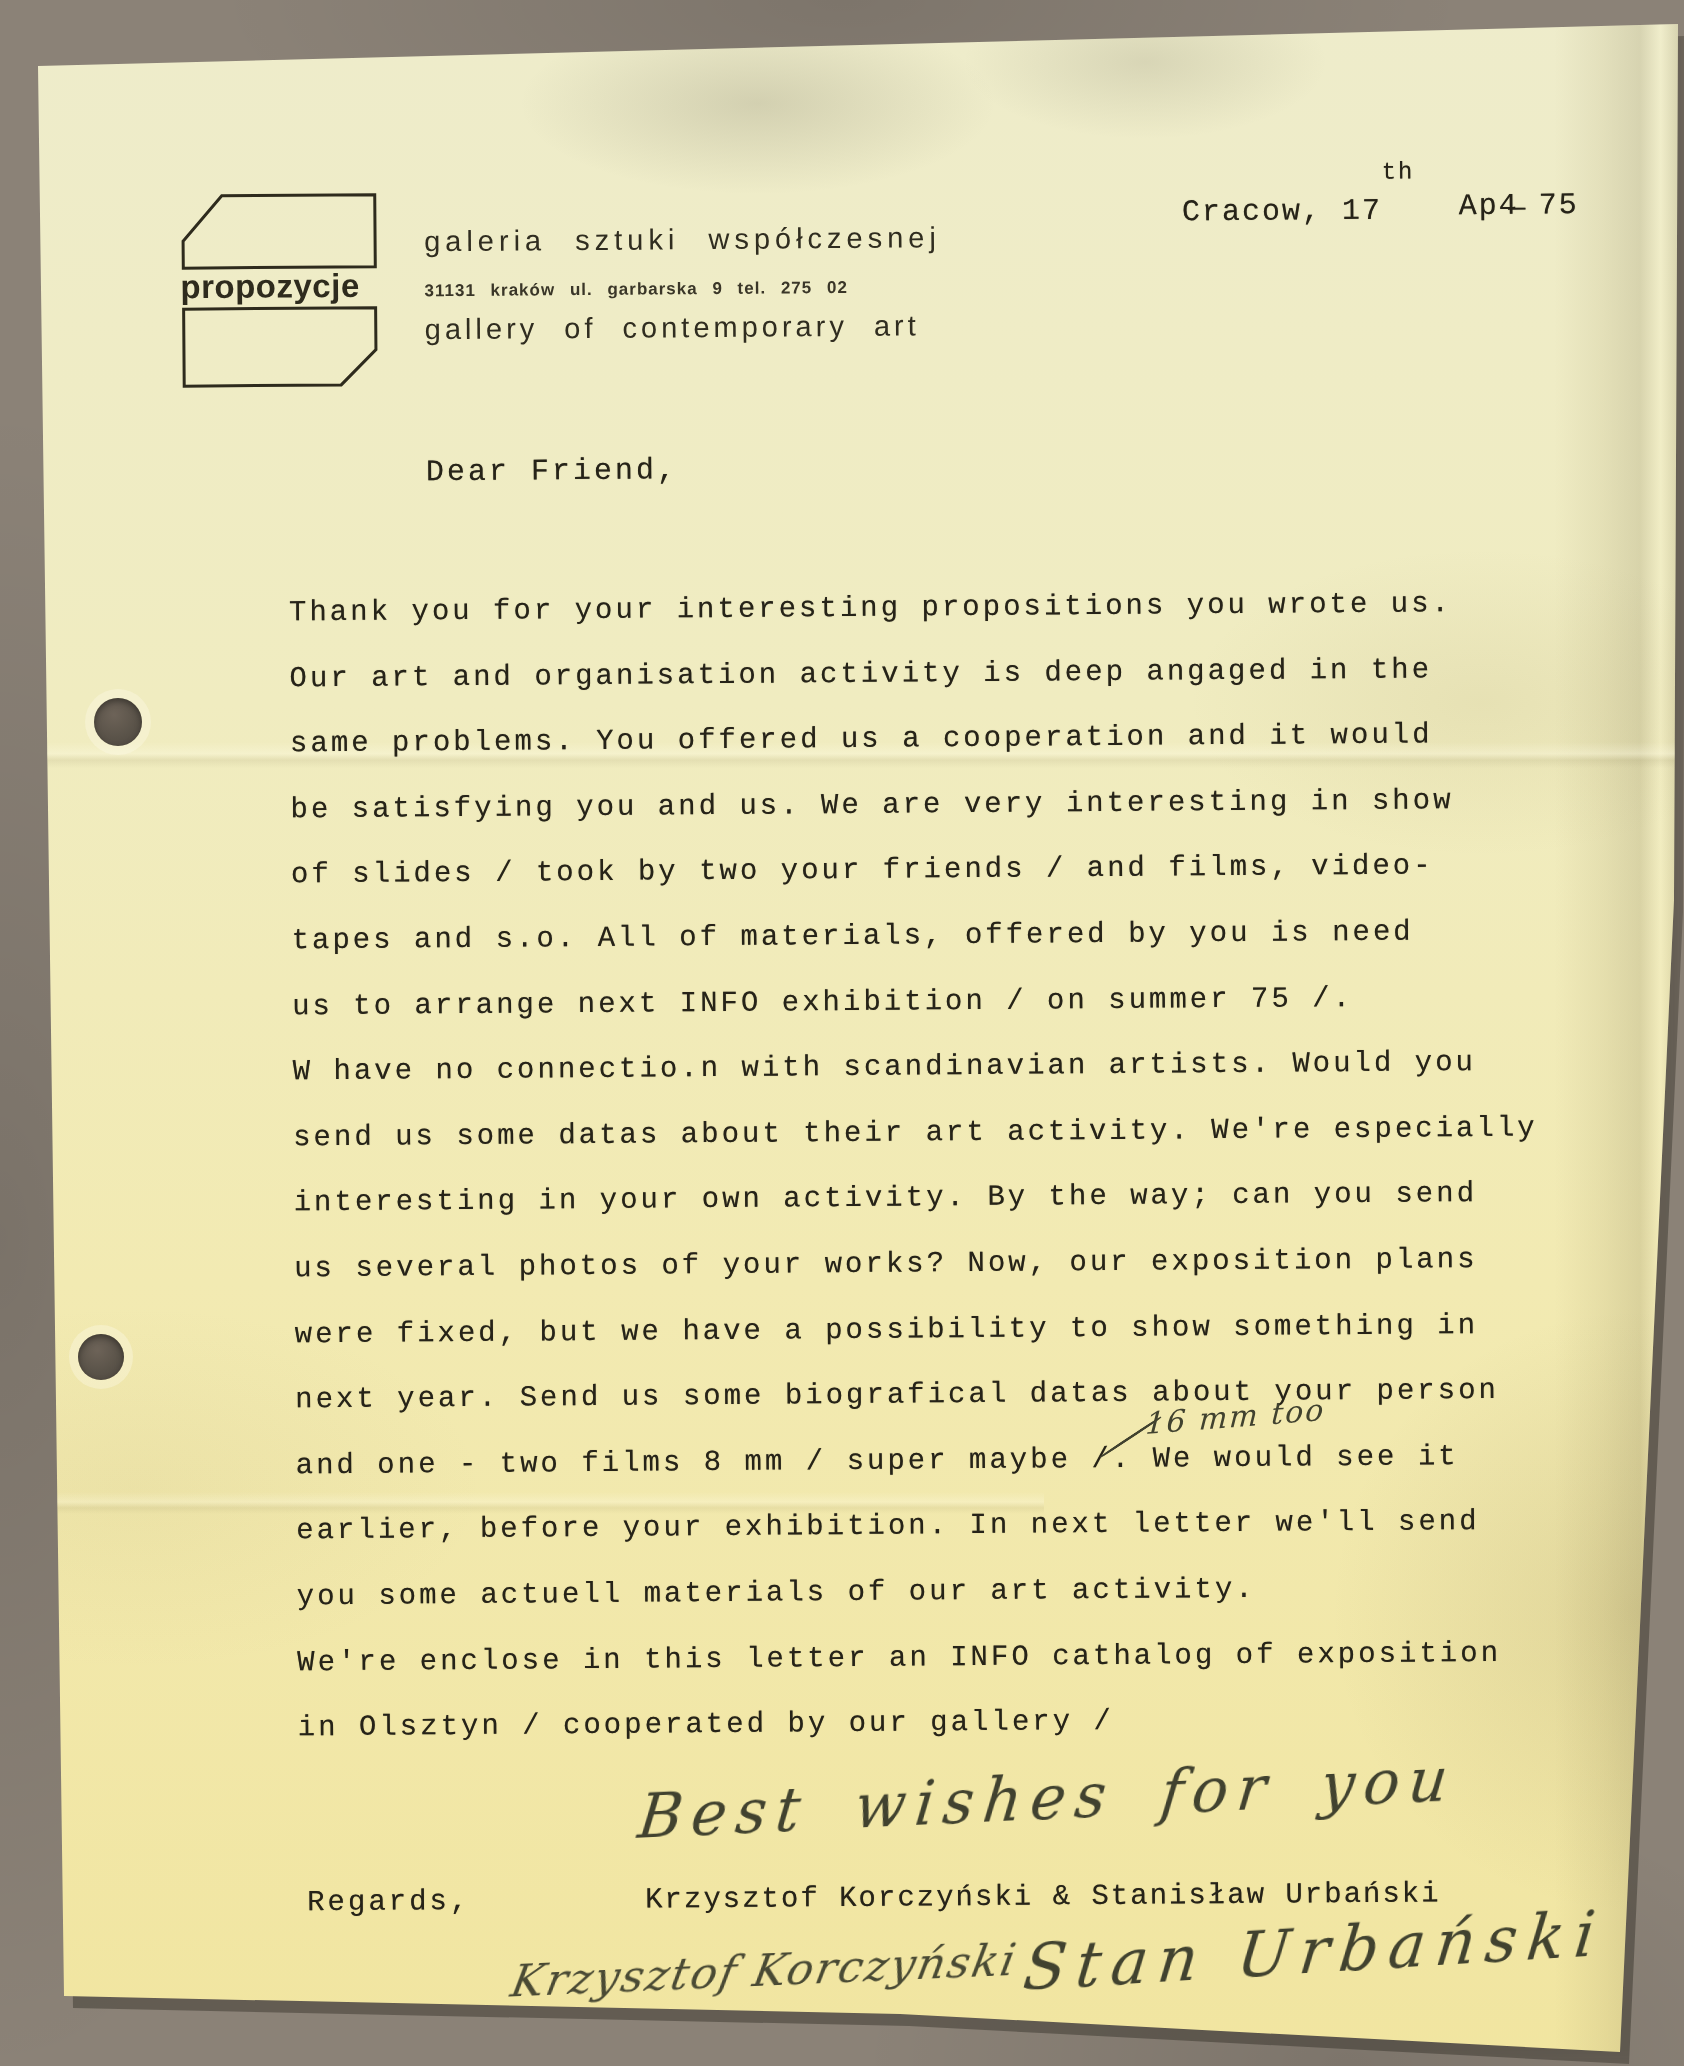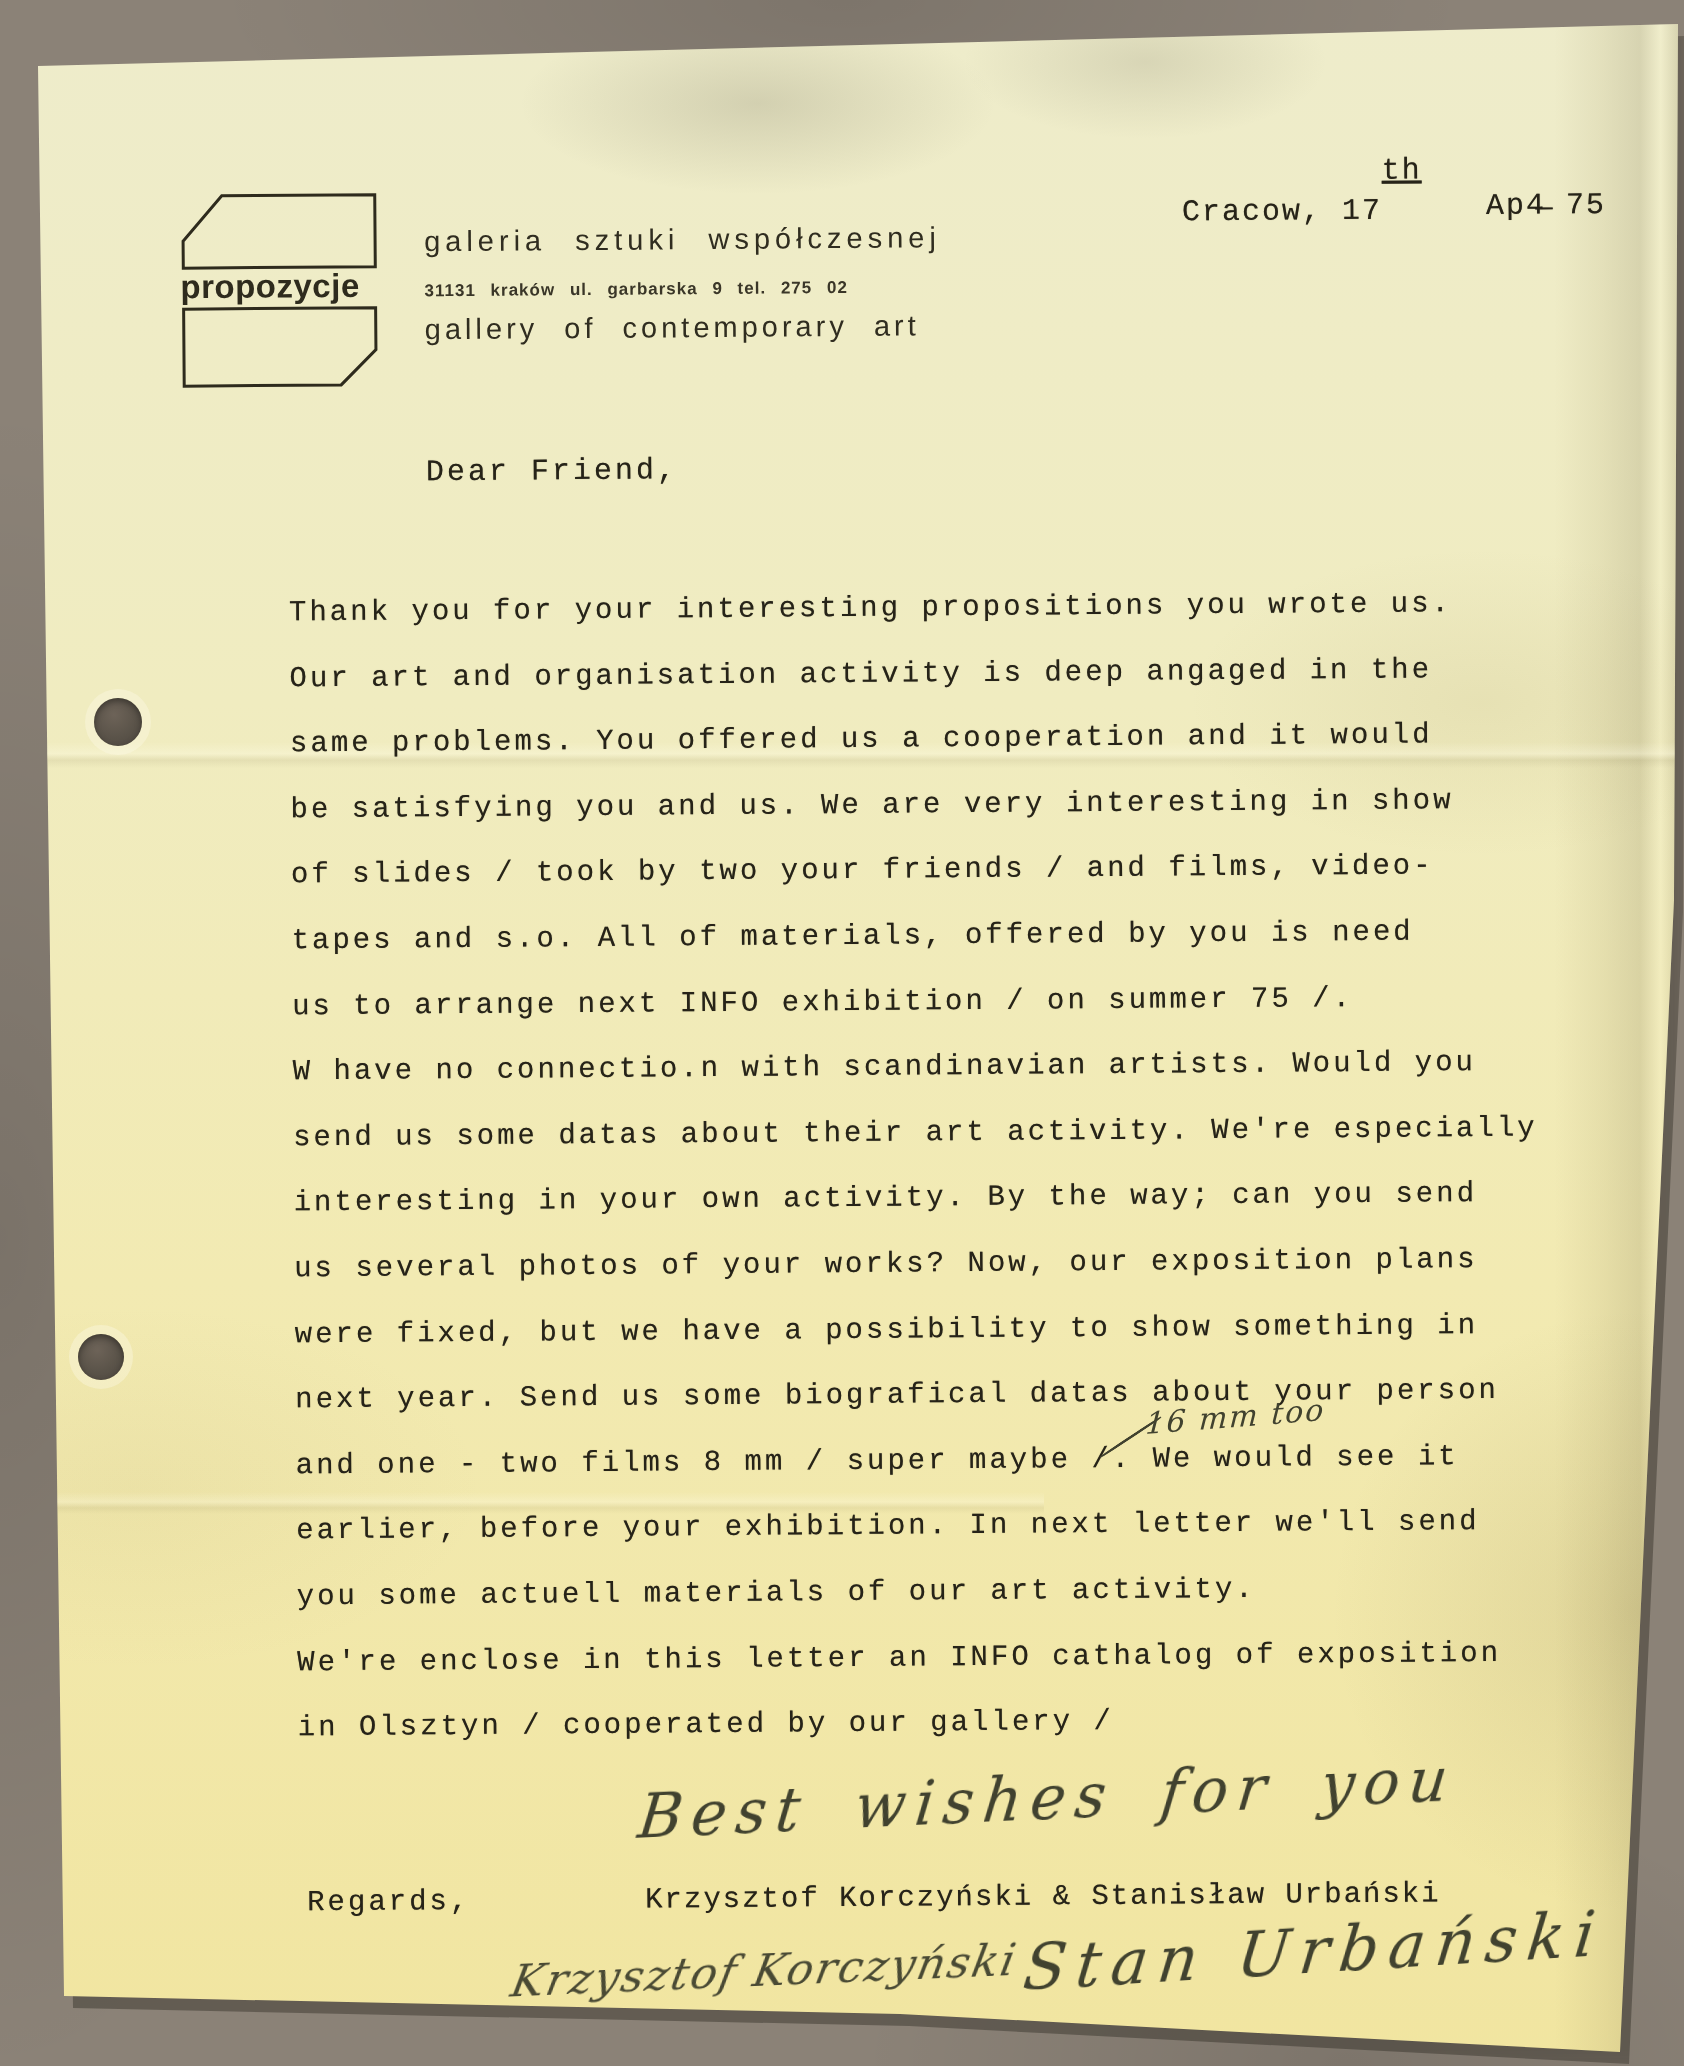--- a/index.html
+++ b/index.html
@@ -41,22 +41,22 @@
     font-weight:bold;font-size:33px;letter-spacing:.5px;line-height:40px;color:#2e2b1d;}
   .lh{position:absolute;color:#302d20;}
   .lh1{left:430px;top:222px;font-size:29px;letter-spacing:5px;word-spacing:16px;}
   .lh2{left:430px;top:278px;font-size:17px;font-weight:bold;letter-spacing:1px;word-spacing:9px;color:#3a3628;}
   .lh3{left:430px;top:310px;font-size:29px;letter-spacing:4px;word-spacing:14px;}
   
   .t{font-family:"Liberation Mono",monospace;color:var(--ink,#262318);
      text-shadow:0 0 .7px rgba(38,35,24,.55);}
   .date{position:absolute;left:1188px;top:158px;font-size:30px;letter-spacing:2px;white-space:nowrap;}
   .date .dcity{display:inline-block;transform:translateY(40px);}
-  .date .dsup{display:inline-block;font-size:30px;transform:translateY(0);text-decoration:underline;}
-  .date .dmon{display:inline-block;margin-left:64px;transform:translateY(36px);}
+  .date .dsup{display:inline-block;font-size:24px;transform:translateY(0);}
+  .date .dmon{display:inline-block;margin-left:44px;transform:translateY(36px);}
   .salutation{position:absolute;left:430px;top:452px;font-size:30px;letter-spacing:3px;}
   .body-lines{position:absolute;left:292px;top:576px;width:1320px;}
   .tline{height:65.6px;line-height:65.6px;font-size:29px;letter-spacing:3px;white-space:nowrap;
      font-family:"Liberation Mono",monospace;color:var(--ink,#262318);text-shadow:0 0 .7px rgba(38,35,24,.5);}
   
   .hand{font-family:"DejaVu Serif",serif;font-style:italic;color:var(--pen,#41422f);}
   .note16{position:absolute;left:1142px;top:1402px;font-size:30px;letter-spacing:2px;
     transform:rotate(-4deg) skewX(-8deg);}
   .note-stroke{position:absolute;left:1090px;top:1438px;width:74px;border-top:3.5px solid var(--pen,#41422f);
     transform:rotate(-33deg);border-radius:40%;}

